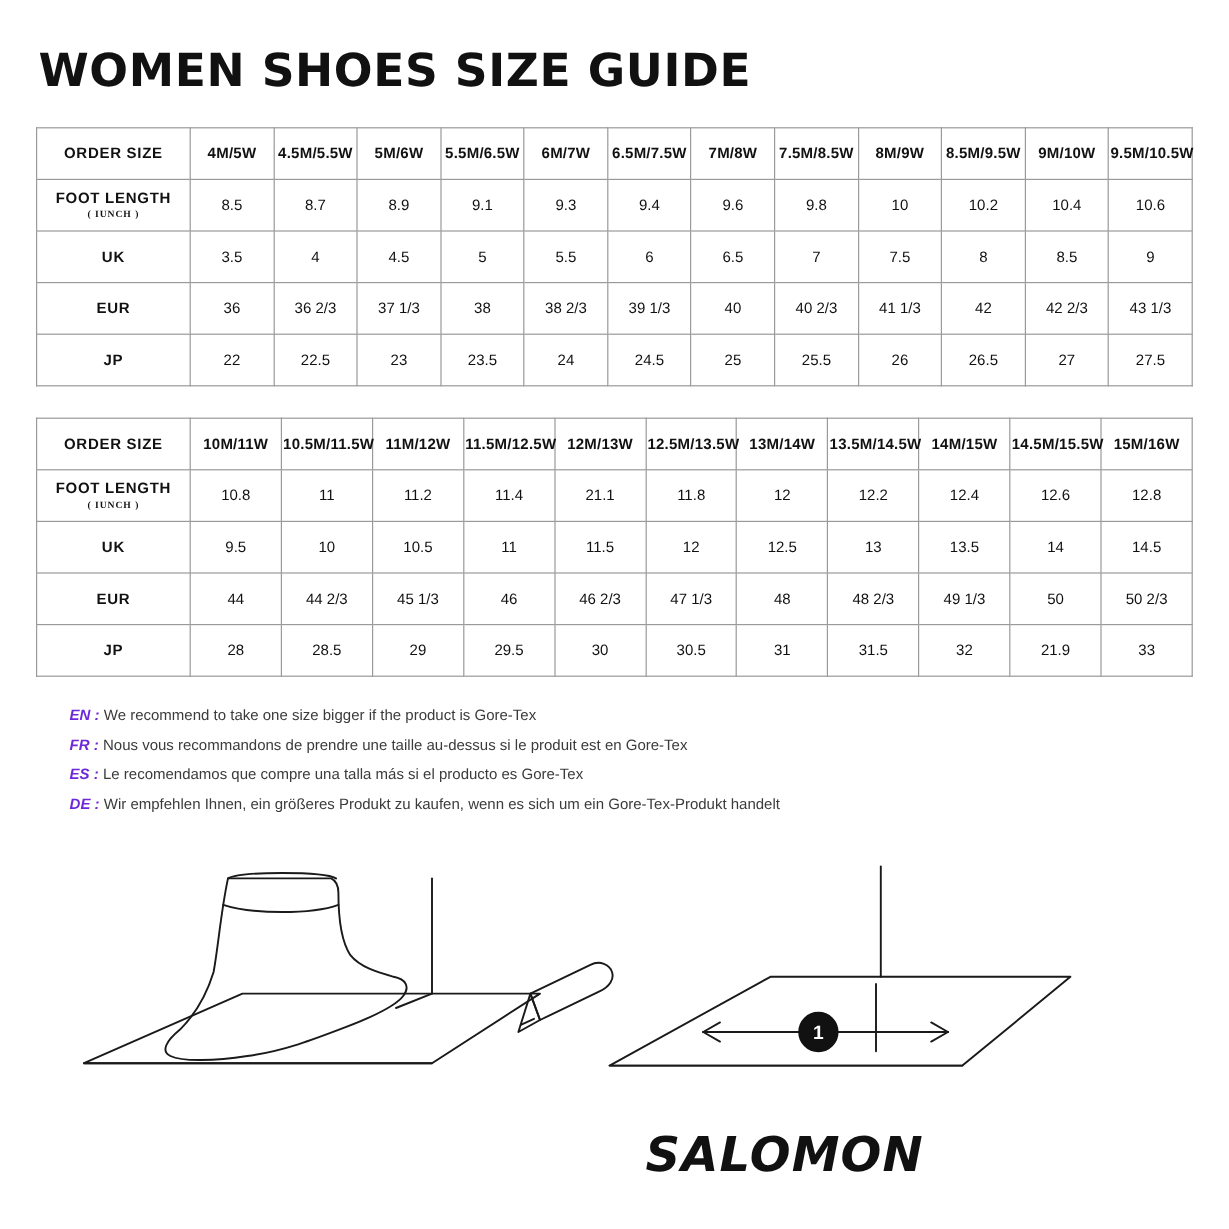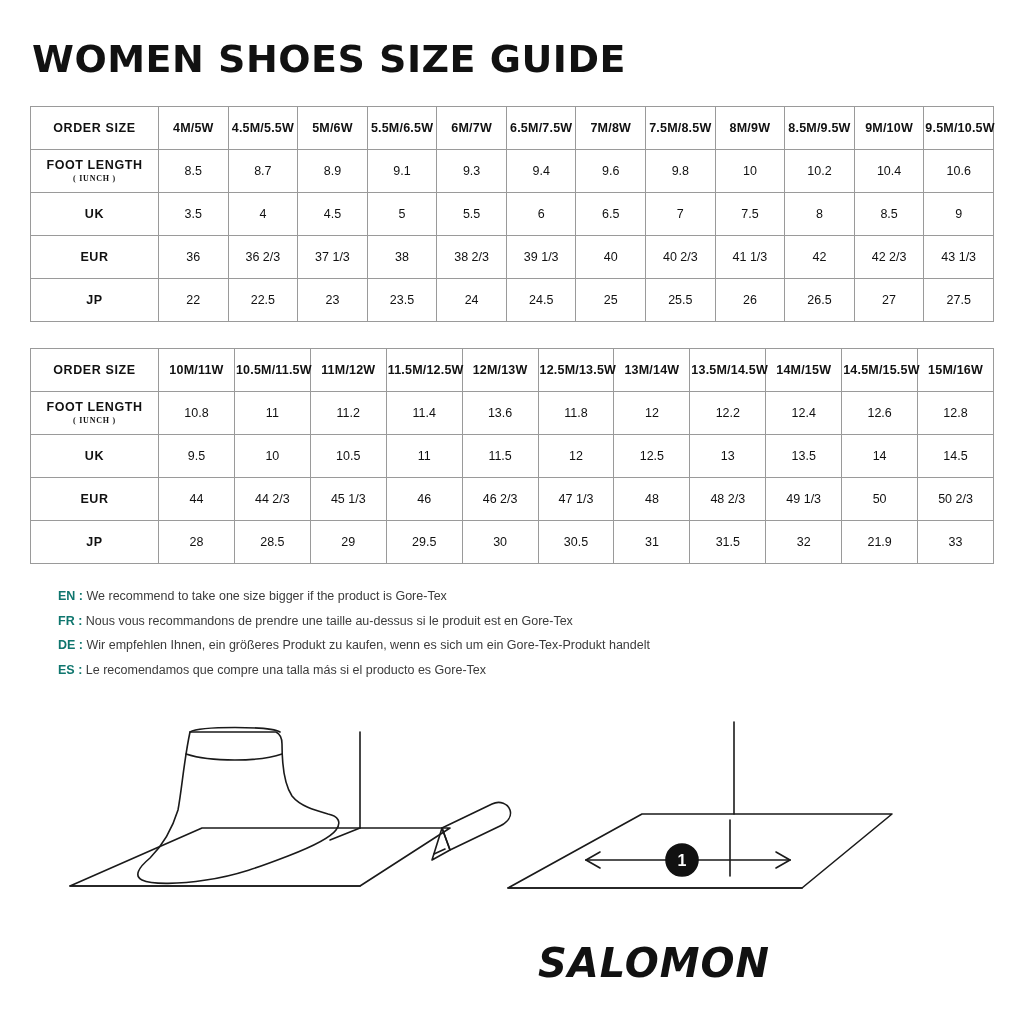--- a/index.html
+++ b/index.html
@@ -62,22 +62,23 @@
   .notes {
     margin: 8px 0 0 28px;
   }
   .note {
     font-size: 12.5px;
     color: #3b3b3b;
     margin-bottom: 11px;
     line-height: 1.1;
   }
   .note b {
-    color: #0f766e;
-    font-weight: bold;
+    color: #6d28d9;
+    font-weight: bold;
+    font-style: italic;
   }
   .art {
     position: absolute;
     left: 30px;
     top: 710px;
     width: 964px;
     height: 220px;
   }
   .brand {
     position: absolute;
@@ -198,21 +199,21 @@
       </tr>
       <tr>
         <td class="rowhead">
           <span>FOOT LENGTH</span>
           <span class="sub">( IUNCH )</span>
         </td>
         <td>10.8</td>
         <td>11</td>
         <td>11.2</td>
         <td>11.4</td>
-        <td>13.6</td>
+        <td>21.1</td>
         <td>11.8</td>
         <td>12</td>
         <td>12.2</td>
         <td>12.4</td>
         <td>12.6</td>
         <td>12.8</td>
       </tr>
       <tr>
         <td class="rowhead">UK</td>
         <td>9.5</td>
@@ -261,26 +262,26 @@
   <div class="notes">
     <div class="note">
       <b>EN :</b>
       <span>We recommend to take one size bigger if the product is Gore-Tex</span>
     </div>
     <div class="note">
       <b>FR :</b>
       <span>Nous vous recommandons de prendre une taille au-dessus si le produit est en Gore-Tex</span>
     </div>
     <div class="note">
+      <b>ES :</b>
+      <span>Le recomendamos que compre una talla más si el producto es Gore-Tex</span>
+    </div>
+    <div class="note">
       <b>DE :</b>
       <span>Wir empfehlen Ihnen, ein größeres Produkt zu kaufen, wenn es sich um ein Gore-Tex-Produkt handelt</span>
-    </div>
-    <div class="note">
-      <b>ES :</b>
-      <span>Le recomendamos que compre una talla más si el producto es Gore-Tex</span>
     </div>
   </div>
 
   <div class="art">
     <svg viewBox="0 0 964 220" width="964" height="220" fill="none" stroke="#1a1a1a" stroke-width="1.6" stroke-linejoin="round" stroke-linecap="round">
 
       <g>
         <path d="M330 22 L330 118"></path>
         <path d="M330 118 L300 130"></path>
         <path d="M40 176 L172 118 L420 118 L330 176 Z"></path>

